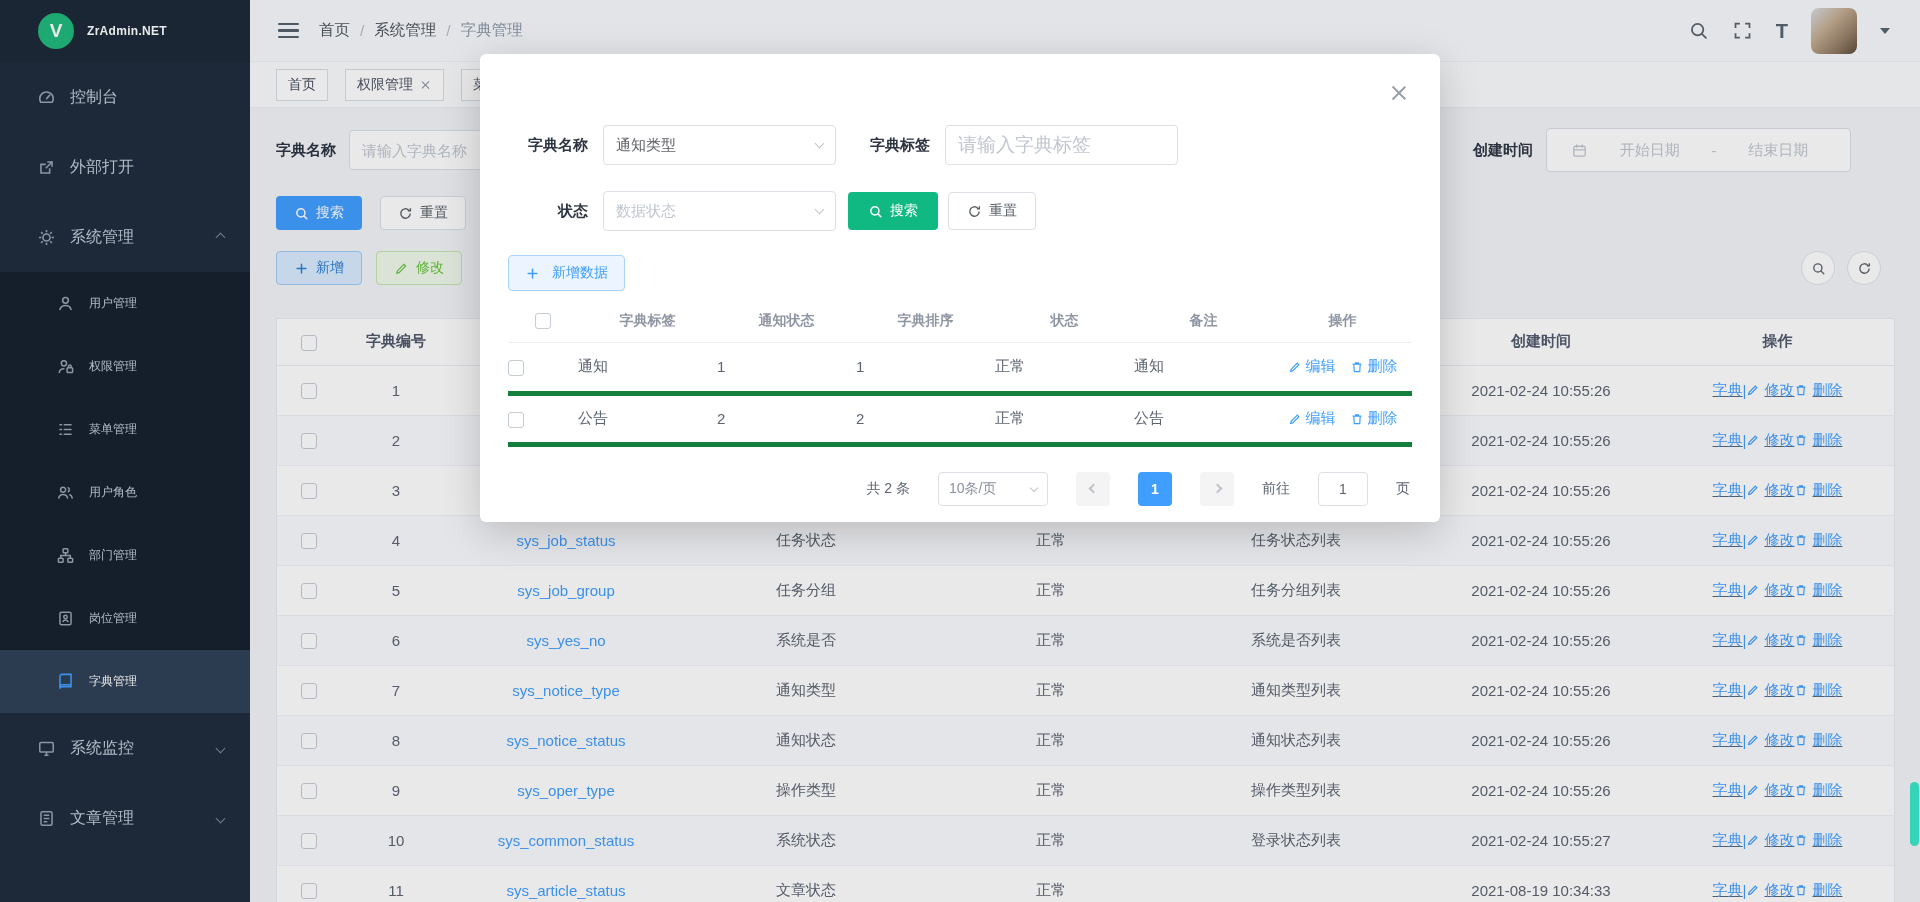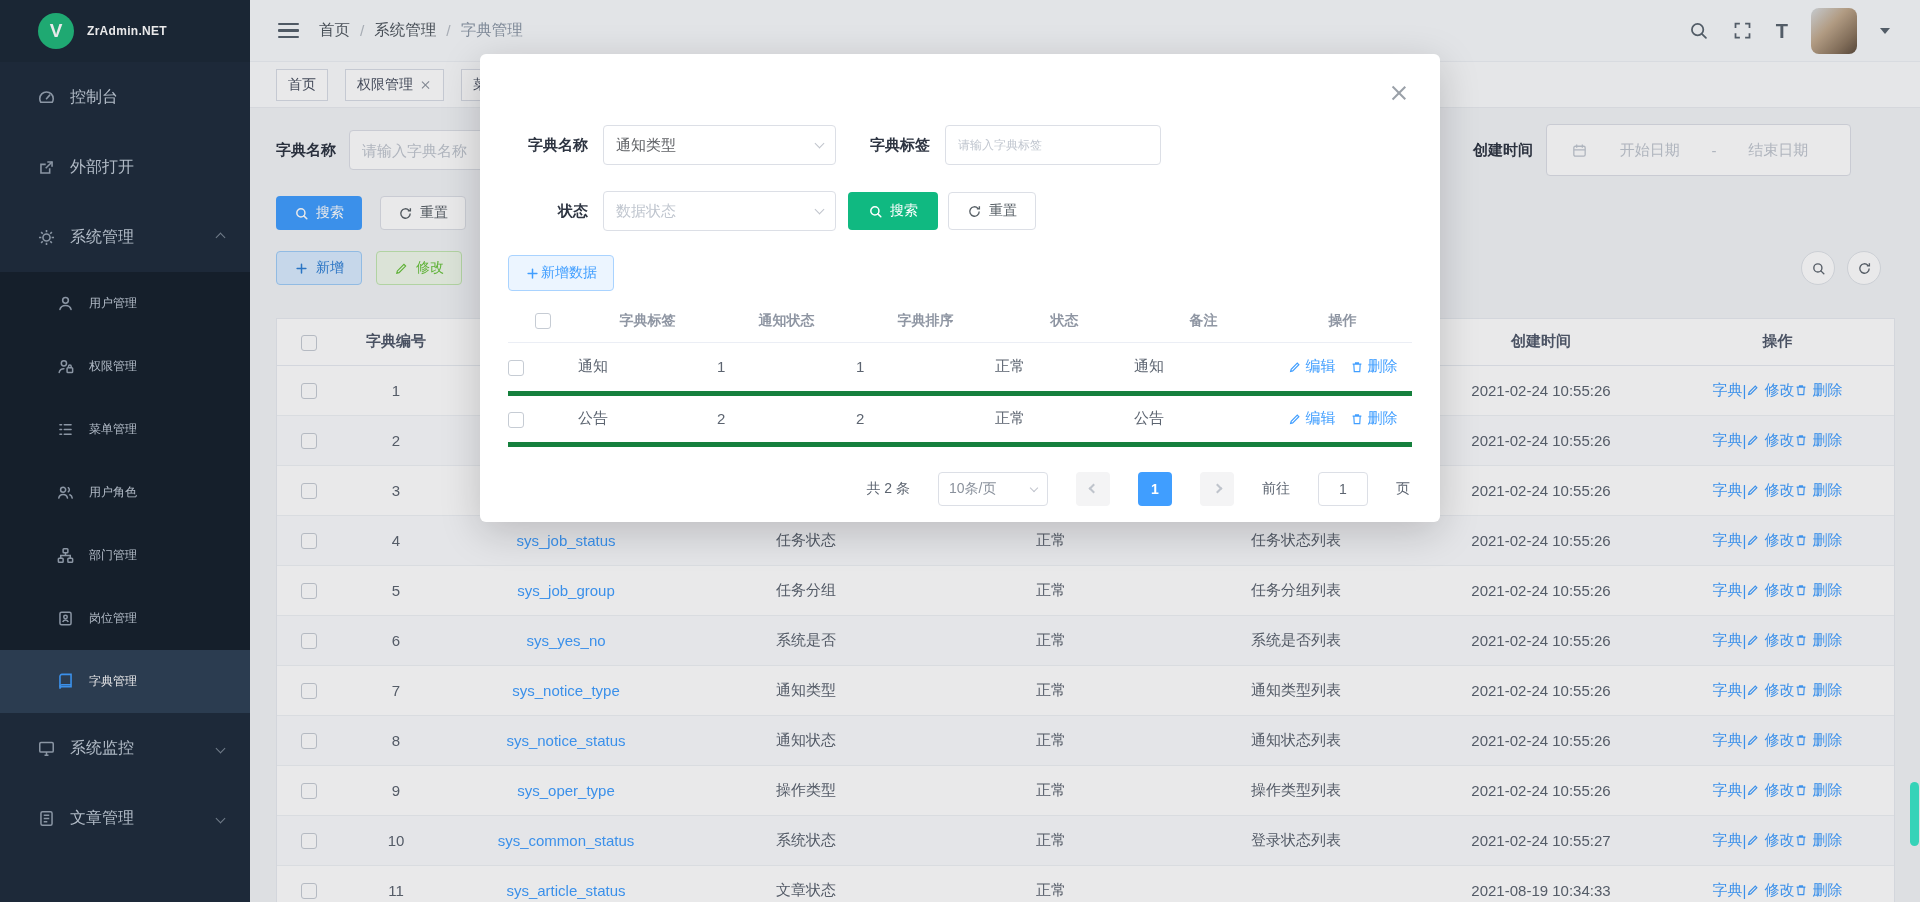--- a/index.html
+++ b/index.html
@@ -50,21 +50,21 @@
   .tag-close::before{transform:rotate(45deg);}
   .tag-close::after{transform:rotate(-45deg);}
 
   
   .content{flex:1;padding:21px 25px 0 26px;overflow:hidden;position:relative;}
   .filter-row{display:flex;align-items:center;gap:13px;height:42px;}
   .flabel{font-size:15px;font-weight:700;color:#2e3542;white-space:nowrap;}
   .finput{height:40px;width:245px;background:#fff;border:1px solid #dcdfe6;border-radius:4px;padding:0 12px;font-size:15px;color:#606266;outline:none;font-family:inherit;}
   .finput::placeholder{color:#c0c6cf;}
   .filter-right{margin-left:auto;display:flex;align-items:center;gap:13px;margin-right:44px;}
-  .date-range{width:305px;height:52px;background:#fff;border:1px solid #dcdfe6;border-radius:4px;display:flex;align-items:center;padding:0 24px;gap:14px;color:#c0c6cf;font-size:15px;cursor:pointer;}
+  .date-range{width:305px;height:44px;background:#fff;border:1px solid #dcdfe6;border-radius:4px;display:flex;align-items:center;padding:0 24px;gap:14px;color:#c0c6cf;font-size:15px;cursor:pointer;}
   .date-range .dicon{color:#c0c6cf;display:inline-flex;}
   .date-range .dicon svg{width:17px;height:17px;}
   .date-range .dph{flex:1;text-align:center;}
   .date-range .dsep{color:#c0c6cf;}
 
   .btn-row{margin-top:25px;display:flex;gap:18px;}
   .toolbar-row{margin-top:21px;display:flex;gap:14px;align-items:center;}
   .btn{height:34px;padding:0 17px;border-radius:4px;font-size:14px;display:inline-flex;align-items:center;gap:7px;cursor:pointer;border:1px solid transparent;font-family:inherit;}
   .bicon{display:inline-flex;}
   .bicon svg{width:15px;height:15px;}
@@ -79,43 +79,43 @@
   
   .table-wrap{margin-top:33px;background:#fff;border:1px solid #e7ebf0;}
   .dtable{width:100%;border-collapse:collapse;table-layout:fixed;font-size:15px;color:#5c6470;}
   .dtable th{height:46px;font-weight:700;color:#515a6b;border-bottom:1px solid #e7ebf1;text-align:center;}
   .dtable td{height:50px;text-align:center;border-bottom:1px solid #eef1f5;overflow:hidden;white-space:nowrap;}
   .dtable tbody tr:nth-child(even){background:#fafbfd;}
   .checkbox{width:16px;height:16px;border:1px solid #c6ccd4;border-radius:3px;background:#fff;display:inline-block;vertical-align:middle;cursor:pointer;}
   .tlink{color:#409eff;cursor:pointer;text-decoration:none;display:inline-flex;align-items:center;gap:4px;}
   .licon{display:inline-flex;}
   .licon svg{width:14px;height:14px;}
-  .opcell{display:flex;align-items:center;justify-content:center;}
+  .opcell{display:flex;align-items:center;justify-content:center;text-decoration:underline;}
 
   
   .mask{position:fixed;left:0;top:0;width:1920px;height:902px;background:rgba(10,14,20,0.09);z-index:40;}
   .modal{position:fixed;left:480px;top:54px;width:960px;height:468px;background:#fff;border-radius:6px;box-shadow:0 10px 40px rgba(0,0,0,0.18);z-index:50;padding:0 28px;}
   .modal-close{position:absolute;top:30px;right:32px;width:18px;height:18px;cursor:pointer;}
   .modal-close::before,.modal-close::after{content:"";position:absolute;left:8.3px;top:0;width:1.5px;height:18px;background:#9aa0a8;}
   .modal-close::before{transform:rotate(45deg);}
   .modal-close::after{transform:rotate(-45deg);}
 
   .mform-row{display:flex;align-items:center;height:40px;}
   .mform-row.r1{margin-top:71px;}
   .mform-row.r2{margin-top:26px;}
   .mlabel2{width:80px;text-align:right;font-weight:700;font-size:15px;color:#2e3542;margin-right:15px;white-space:nowrap;}
   .mlabel2.second{margin-left:14px;}
   .pselect{height:40px;width:233px;background:#fff;border:1px solid #dcdfe6;border-radius:4px;display:flex;align-items:center;justify-content:space-between;padding:0 12px;font-size:15px;color:#606266;cursor:pointer;}
   .pselect .ph{color:#c0c6cf;}
   .pselect .chev{width:7px;height:7px;border-width:1.5px;color:#c0c4cc;margin-top:-3px;}
-  .minput{height:40px;width:216px;background:#fff;border:1px solid #dcdfe6;border-radius:4px;padding:0 12px;font-size:12px;color:#606266;outline:none;font-family:inherit;}
+  .minput{height:40px;width:233px;background:#fff;border:1px solid #dcdfe6;border-radius:4px;padding:0 12px;font-size:19px;color:#606266;outline:none;font-family:inherit;}
   .minput::placeholder{color:#c0c6cf;}
   .btn-green{background:#10b981;color:#fff;border:none;height:38px;padding:0 20px;border-radius:4px;font-size:14px;display:inline-flex;align-items:center;gap:7px;margin-left:12px;cursor:pointer;font-family:inherit;}
   .btn-white{background:#fff;color:#5a6268;border:1px solid #dcdfe6;height:38px;padding:0 18px;border-radius:4px;font-size:14px;display:inline-flex;align-items:center;gap:7px;margin-left:10px;cursor:pointer;font-family:inherit;}
-  .btn-add-data{margin-top:24px;background:#ecf5ff;border:1px solid #a9d3ff;color:#409eff;height:36px;padding:0 16px;border-radius:4px;font-size:14px;display:inline-flex;align-items:center;gap:1px;cursor:pointer;font-family:inherit;}
+  .btn-add-data{margin-top:24px;background:#ecf5ff;border:1px solid #a9d3ff;color:#409eff;height:36px;padding:0 16px;border-radius:4px;font-size:14px;display:inline-flex;align-items:center;gap:12px;cursor:pointer;font-family:inherit;}
   .mtable{width:100%;border-collapse:collapse;table-layout:fixed;margin-top:9px;font-size:15px;}
   .mtable th{height:42px;color:#8f96a3;font-weight:700;border-bottom:1px solid #ebeef5;text-align:center;font-size:14px;}
   .mtable td{height:51px;text-align:left;color:#5c6470;border-bottom:5px solid #15803d;}
   .mop{display:flex;align-items:center;justify-content:center;gap:14px;}
 
   .mpager{display:flex;align-items:center;justify-content:flex-end;gap:28px;margin-top:25px;font-size:14px;color:#5c6470;padding-right:2px;}
   .psize{width:110px;height:34px;border:1px solid #dcdfe6;border-radius:4px;display:flex;align-items:center;justify-content:space-between;padding:0 10px;color:#8a919c;cursor:pointer;background:#fff;}
   .psize .chev{width:6px;height:6px;border-width:1.5px;color:#c0c4cc;margin-top:-2px;}
   .pbtn{width:34px;height:34px;border-radius:4px;background:#f4f4f5;border:none;display:inline-flex;align-items:center;justify-content:center;color:#bfc4cc;cursor:pointer;}
   .pbtn .chev{width:7px;height:7px;border-width:2px;}

